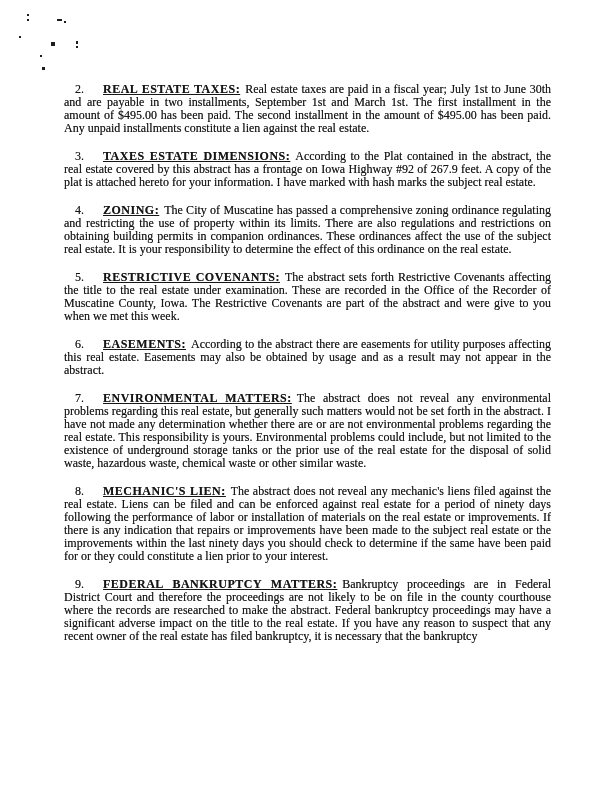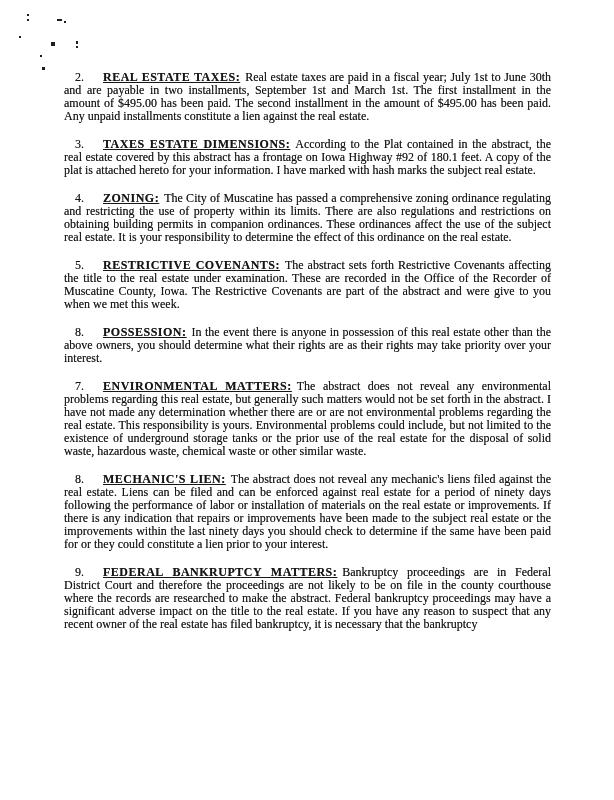--- a/index.html
+++ b/index.html
@@ -16,21 +16,21 @@
     font-family: "Liberation Serif", "DejaVu Serif", serif;
     color: #161616;
   }
   .content {
     position: absolute;
     left: 64px;
     top: 71px;
     width: 487px;
   }
   .para {
-    margin: 0 0 15px 0;
+    margin: 12px 0 15px 0;
     font-size: 12px;
     line-height: 13px;
     text-align: justify;
     text-justify: inter-word;
     
     text-shadow: 0 0 0.4px rgba(0,0,0,0.55);
   }
   .pnum {
     display: inline-block;
     width: 39px;
@@ -62,28 +62,28 @@
   <i class="speck" style="left:51px; top:42px; width:4px; height:4px;"></i>
   <i class="speck" style="left:76px; top:41px; width:2px; height:3px;"></i>
   <i class="speck" style="left:76px; top:46px; width:2px; height:2px;"></i>
   <i class="speck" style="left:40px; top:55px; width:2px; height:2px;"></i>
   <i class="speck" style="left:42px; top:67px; width:3px; height:3px;"></i>
 
   <div class="content">
 
     <p class="para"><span class="pnum">2.</span><span class="phead">REAL ESTATE TAXES:</span><span class="pbody">Real estate taxes are paid in a fiscal year; July 1st to June 30th and are payable in two installments, September 1st and March 1st. The first installment in the amount of $495.00 has been paid.  The second installment in the amount of $495.00 has been paid.  Any unpaid installments constitute a lien against the real estate.</span></p>
 
-    <p class="para"><span class="pnum">3.</span><span class="phead">TAXES ESTATE DIMENSIONS:</span><span class="pbody">According to the Plat contained in the abstract, the real estate covered by this abstract has a frontage on Iowa Highway #92 of 180.1 feet.  A copy of the plat is attached hereto for your information.  I have marked with hash marks the subject real estate.</span></p>
+    <p class="para"><span class="pnum">3.</span><span class="phead">TAXES ESTATE DIMENSIONS:</span><span class="pbody">According to the Plat contained in the abstract, the real estate covered by this abstract has a frontage on Iowa Highway #92 of 267.9 feet.  A copy of the plat is attached hereto for your information.  I have marked with hash marks the subject real estate.</span></p>
 
     <p class="para"><span class="pnum">4.</span><span class="phead">ZONING:</span><span class="pbody">The City of Muscatine has passed a comprehensive zoning ordinance regulating and restricting the use of property within its limits.  There are also regulations and restrictions on obtaining building permits in companion ordinances.  These ordinances affect the use of the subject real estate.  It is your responsibility to determine the effect of this ordinance on the real estate.</span></p>
 
     <p class="para"><span class="pnum">5.</span><span class="phead">RESTRICTIVE COVENANTS:</span><span class="pbody">The abstract sets forth Restrictive Covenants affecting the title to the real estate under examination.  These are recorded in the Office of the Recorder of Muscatine County, Iowa.  The Restrictive Covenants are part of the abstract and were give to you when we met this week.</span></p>
 
+    <p class="para"><span class="pnum">6.</span><span class="phead">EASEMENTS:</span><span class="pbody">According to the abstract there are easements for utility purposes affecting this real estate.  Easements may also be obtained by usage and as a result may not appear in the abstract.</span></p>
 
-    <p class="para"><span class="pnum">8.</span><span class="phead">POSSESSION:</span><span class="pbody">In the event there is anyone in possession of this real estate other than the above owners, you should determine what their rights are as their rights may take priority over your interest.</span></p>
 
     <p class="para"><span class="pnum">7.</span><span class="phead">ENVIRONMENTAL MATTERS:</span><span class="pbody">The abstract does not reveal any environmental problems regarding this real estate, but generally such matters would not be set forth in the abstract.  I have not made any determination whether there are or are not environmental problems regarding the real estate.  This responsibility is yours.  Environmental problems could include, but not limited to the existence of underground storage tanks or the prior use of the real estate for the disposal of solid waste, hazardous waste, chemical waste or other similar waste.</span></p>
 
     <p class="para"><span class="pnum">8.</span><span class="phead">MECHANIC'S LIEN:</span><span class="pbody">The abstract does not reveal any mechanic's liens filed against the real estate. Liens can be filed and can be enforced against real estate for a period of ninety days following the performance of labor or installation of materials on the real estate or improvements.  If there is any indication that repairs or improvements have been made to the subject real estate or the improvements within the last ninety days you should check to determine if the same have been paid for or they could constitute a lien prior to your interest.</span></p>
 
     <p class="para"><span class="pnum">9.</span><span class="phead">FEDERAL BANKRUPTCY MATTERS:</span><span class="pbody">Bankruptcy proceedings are in Federal District Court and therefore the proceedings are not likely to be on file in the county courthouse where the records are researched to make the abstract.  Federal bankruptcy proceedings may have a significant adverse impact on the title to the real estate. If you have any reason to suspect that any recent owner of the real estate has filed bankruptcy, it is necessary that the bankruptcy</span></p>
 
   </div>
 </div>
 

